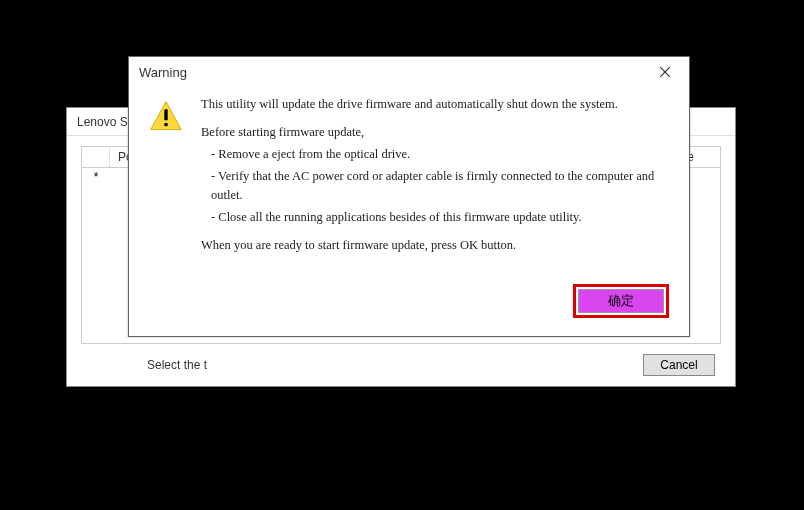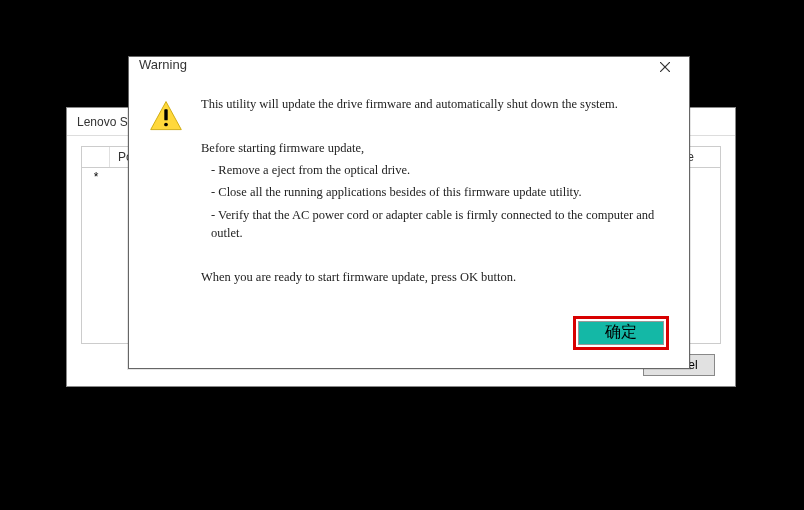--- a/index.html
+++ b/index.html
@@ -80,20 +80,21 @@
       left: 128px;
       top: 56px;
       width: 562px;
       background: #fff;
       border: 1px solid #666;
       box-shadow: 0 0 0 1px rgba(0,0,0,0.1);
     }
     .dlg-titlebar {
       height: 30px;
       display: flex;
+      align-items: center;
       justify-content: space-between;
       padding: 0 10px;
       color: #333;
       font-size: 13px;
     }
     .close-btn {
       width: 28px;
       height: 20px;
       display: flex;
       align-items: center;
@@ -114,34 +115,34 @@
       padding-top: 4px;
     }
     .warn-icon svg { width: 34px; height: 34px; }
     .dlg-text {
       flex: 1;
       color: #222;
       font-size: 12.5px;
       line-height: 1.45;
     }
     .dlg-text p { margin-bottom: 4px; }
-    .dlg-text .gap { margin-top: 26px; }
+    .dlg-text .gap { margin-top: 10px; }
     .indent { padding-left: 10px; }
     .dlg-buttons {
       display: flex;
       justify-content: flex-end;
       gap: 14px;
       padding: 10px 20px 18px 20px;
     }
     .dlg-btn {
       width: 86px;
       height: 24px;
       border: 1px solid #999;
-      background: #14b8a6;
-      font-size: 16px;
+      background: #d946ef;
+      font-size: 13px;
       cursor: pointer;
       font-family: inherit;
     }
     .highlight {
       border: 3px solid #d80000;
       padding: 2px;
     }
   </style>
 </head>
 <body>
@@ -184,22 +185,22 @@
       <svg viewBox="0 0 40 40">
         <polygon points="20,3 38,36 2,36" fill="#ffd83b" stroke="#c9a400" stroke-width="1"></polygon>
         <rect x="18" y="12" width="4" height="13" rx="1" fill="#000"></rect>
         <circle cx="20" cy="30" r="2.2" fill="#000"></circle>
       </svg>
     </div>
     <div class="dlg-text">
       <p>This utility will update the drive firmware and automatically shut down the system.</p>
       <p class="gap">Before starting firmware update,</p>
       <p class="indent">  - Remove a eject from the optical drive.</p>
+      <p class="indent">  - Verify that the AC power cord or adapter cable is firmly connected to the computer and outlet.</p>
       <p class="indent">  - Close all the running applications besides of this firmware update utility.</p>
-      <p class="indent">  - Verify that the AC power cord or adapter cable is firmly connected to the computer and outlet.</p>
       <p class="gap">When you are ready to start firmware update, press OK button.</p>
     </div>
   </div>
   <div class="dlg-buttons">
     <span class="highlight">
       <button class="dlg-btn">确定</button>
     </span>
   </div>
 </div>
 

